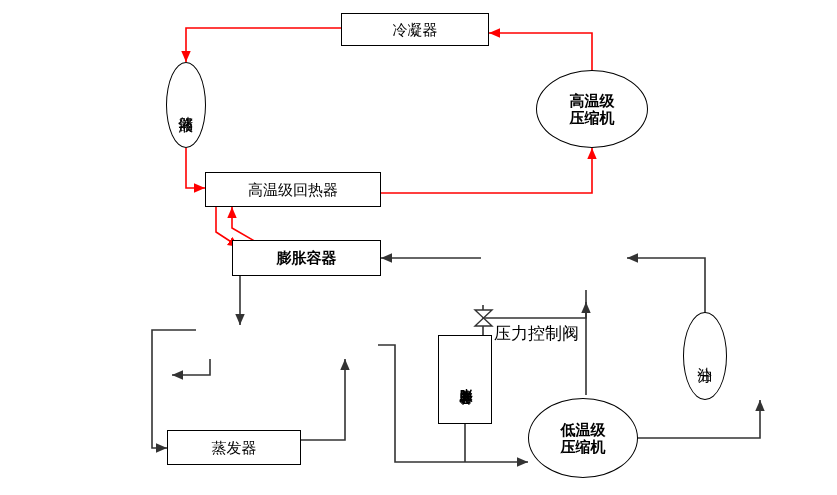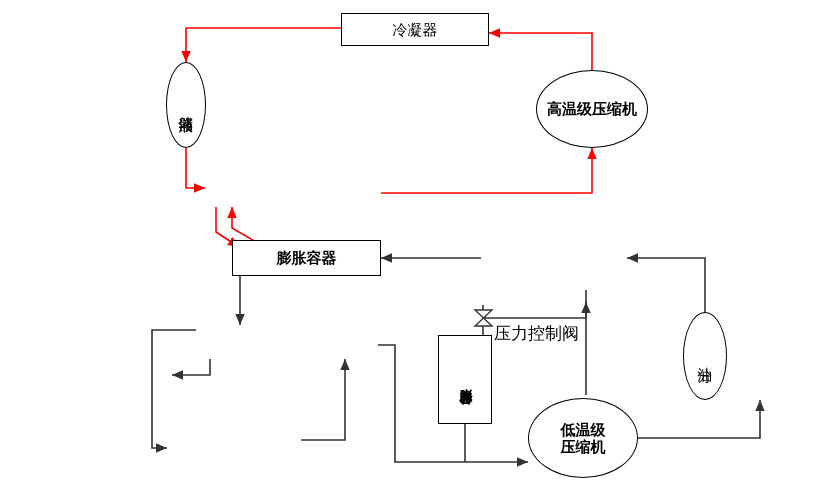--- a/index.html
+++ b/index.html
@@ -120,40 +120,46 @@
   </svg>
 
   <div class="node" style="left:341px; top:13px; width:148px; height:33px;">
     <span>冷凝器</span>
   </div>
 
   <div class="node ellipse vertical" style="left:166px; top:62px; width:40px; height:86px;">
     <span>储液器</span>
   </div>
 
-  <div class="node ellipse bold" style="left:536px; top:70px; width:112px; height:78px; flex-direction:row;">
+  <div class="node ellipse bold" style="left:536px; top:70px; width:112px; height:78px; flex-direction:column;">
     <span>高温级</span>
     <span>压缩机</span>
   </div>
 
+  <div class="node" style="left:205px; top:172px; width:176px; height:35px;">
+    <span>高温级回热器</span>
+  </div>
 
   <div class="node bold" style="left:232px; top:240px; width:149px; height:36px;">
     <span>膨胀容器</span>
   </div>
 
 
 
   <div class="node bold small" style="left:438px; top:335px; width:54px; height:89px; flex-direction:column;">
     <span style="writing-mode:vertical-rl; text-orientation:upright; letter-spacing:1px;">膨胀容器</span>
   </div>
 
   <div class="node ellipse vertical" style="left:683px; top:312px; width:44px; height:88px;">
     <span>油分</span>
   </div>
 
+  <div class="node" style="left:167px; top:430px; width:134px; height:35px;">
+    <span>蒸发器</span>
+  </div>
 
   <div class="node ellipse bold" style="left:528px; top:398px; width:110px; height:80px; flex-direction:column;">
     <span>低温级</span>
     <span>压缩机</span>
   </div>
 
   <div class="valve-label" style="left:494px; top:322px;">压力控制阀</div>
 
 </div>
 

